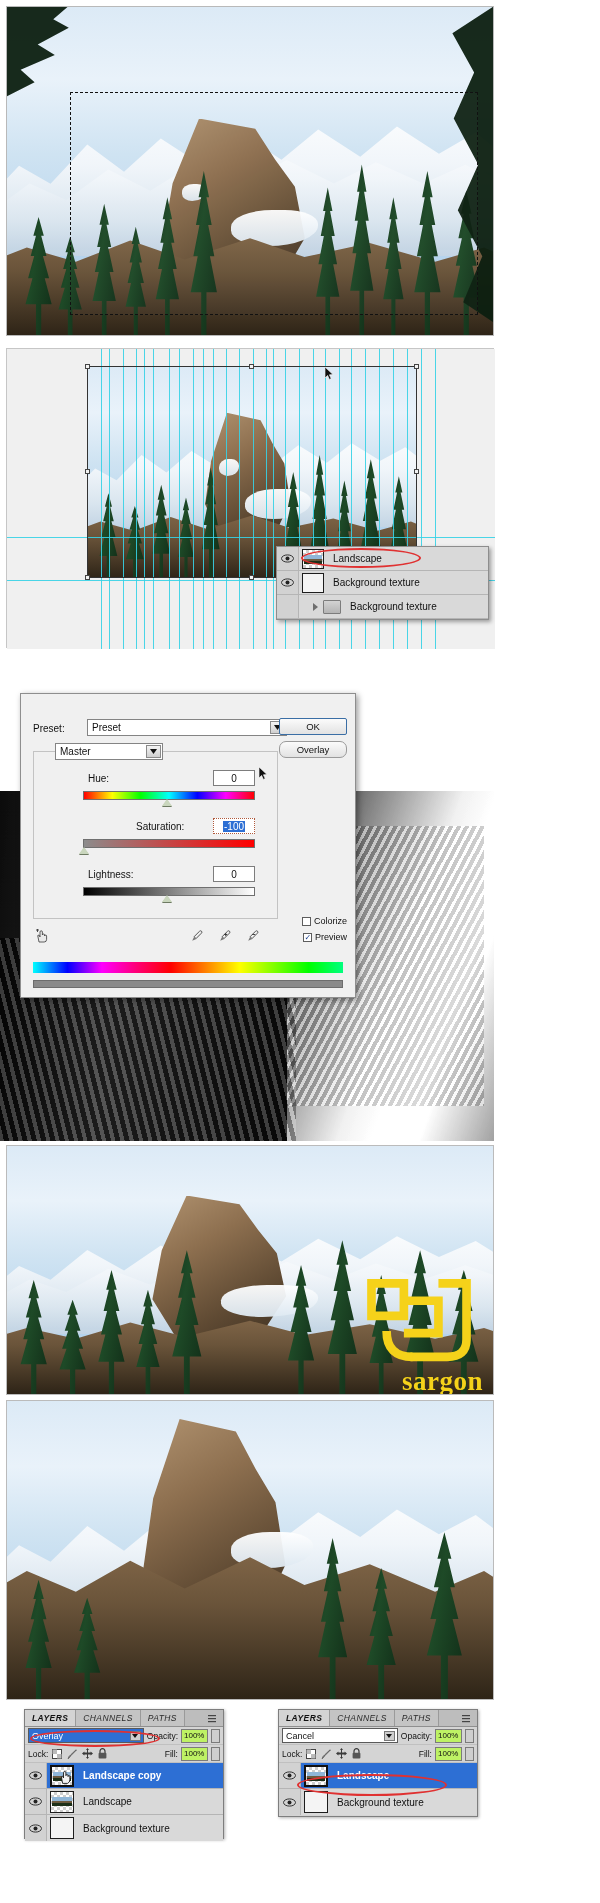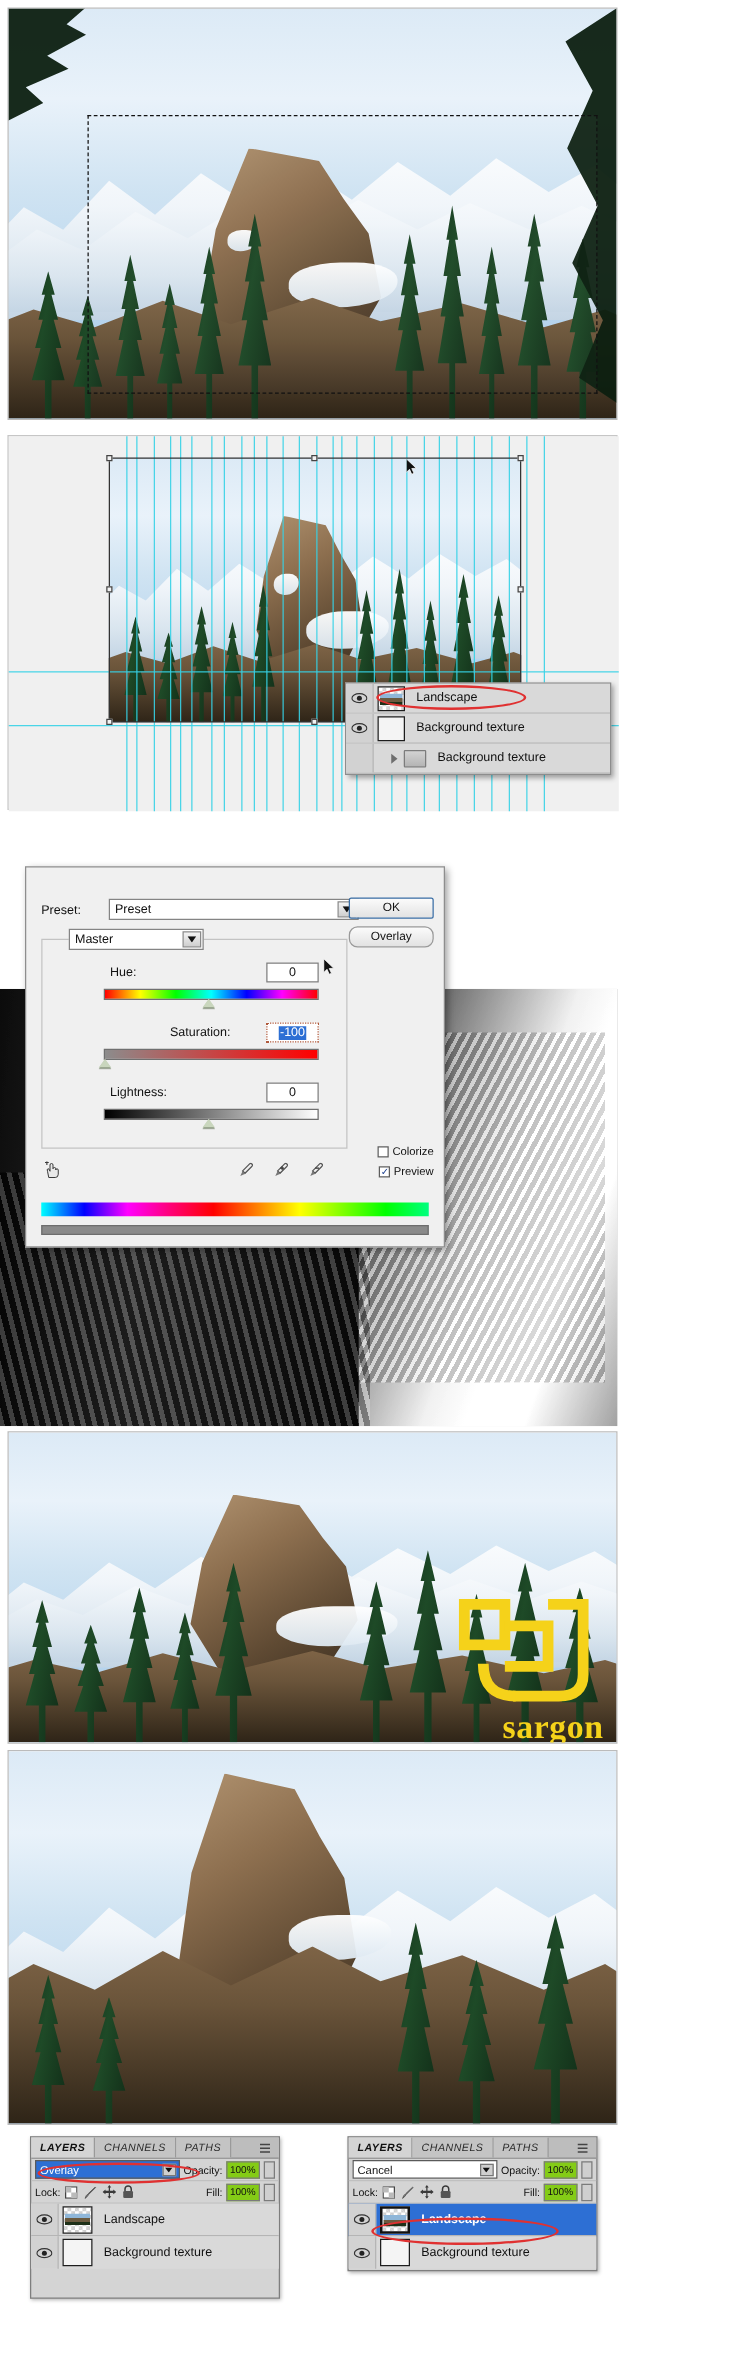--- a/index.html
+++ b/index.html
@@ -159,21 +159,21 @@
   }
   .blendsel.plain { background:#fff; }
   .blendsel span { font-size:9px; color:#fff; }
   .blendsel.plain span { color:#111; }
   .blendsel .caret {
     position:absolute; right:2px; top:2px; width:11px; height:10px;
     background:#cfcfcf; border:1px solid #777;
     display:flex;align-items:center;justify-content:center;
   }
   .lbl { font-size:8.5px; color:#111; }
-  .numbox { width:27px; height:14px; background:#84cc16; border:1px solid #7b7b7b;
+  .numbox { width:27px; height:14px; background:#bef264; border:1px solid #7b7b7b;
             font-size:8px; display:flex; align-items:center; padding-left:2px; color:#111; }
   .spin { width:9px;height:14px;background:#cfcfcf;border:1px solid #7b7b7b; }
   .lockicon { width:12px;height:12px;display:flex;align-items:center;justify-content:center; }
 
   
   #hsdlg {
     position:absolute; left:20px; top:693px; width:336px; height:305px;
     background:#f0f0f0; border:1px solid #8e8e8e;
     box-shadow:2px 2px 6px rgba(0,0,0,.4);
   }
@@ -592,20 +592,35 @@
         <svg width="9" height="11" viewBox="0 0 9 11">
             <path d="M2 5V3.2a2.5 2.5 0 015 0V5" fill="none" stroke="#3a3a3a" stroke-width="1.2"></path>
             <rect x=".6" y="4.8" width="7.8" height="5.6" rx="1" fill="#555"></rect>
           </svg>
       </div>
       <div class="lbl" style="margin-left:auto">Fill:</div>
       <div class="numbox">100%</div>
       <div class="spin"></div>
     </div>
 
+    <div class="lp-row sel" style="height:26px">
+      <div class="lp-eye">
+        <svg width="13" height="9" viewBox="0 0 13 9">
+            <ellipse cx="6.5" cy="4.5" rx="6" ry="3.6" fill="none" stroke="#333" stroke-width="1"></ellipse>
+            <circle cx="6.5" cy="4.5" r="2" fill="#222"></circle>
+          </svg>
+      </div>
+      <div class="lp-thumb" style="width:24px;height:22px;border:2px solid #111">
+          <div class="mini"></div>
+        </div>
+      <div class="lp-name">Landscape copy</div>
+      <svg class="cursor-hand" style="left:34px;top:7px;" viewBox="0 0 13 14">
+        <path d="M3.6 13.4 L2.6 8 q-.9-1.9 1-1.9 l.9 1.8 V2.7 q0-1.2 1.2-1.2 T6.9 2.7 V5.6 q0-1 1.05-1 T9 5.6 v.9 q0-.85.95-.85 T10.9 6.5 v3.3 q0 2.6-2.3 3.6z" fill="#f2f2f2" stroke="#1a1a1a" stroke-width=".9"></path>
+      </svg>
+    </div>
     <div class="lp-row" style="height:26px">
       <div class="lp-eye">
         <svg width="13" height="9" viewBox="0 0 13 9">
             <ellipse cx="6.5" cy="4.5" rx="6" ry="3.6" fill="none" stroke="#333" stroke-width="1"></ellipse>
             <circle cx="6.5" cy="4.5" r="2" fill="#222"></circle>
           </svg>
       </div>
       <div class="lp-thumb" style="width:24px;height:22px;">
           <div class="mini"></div>
         </div>

